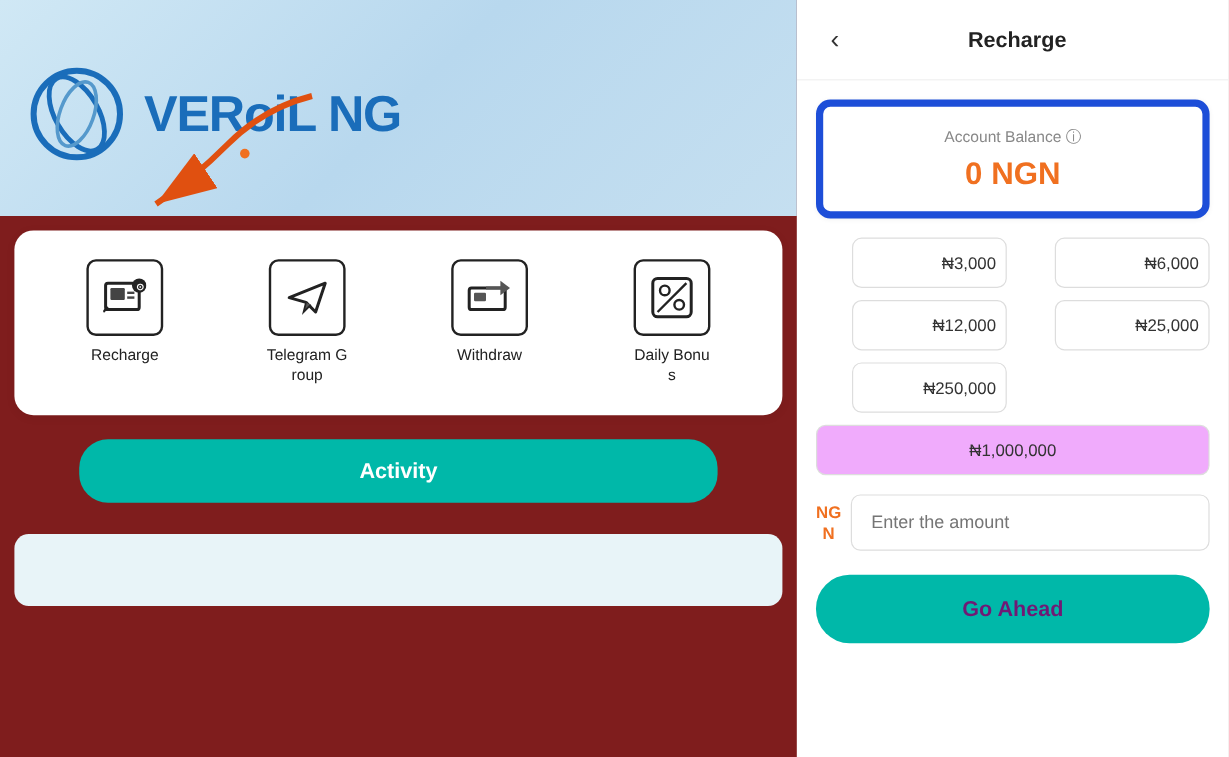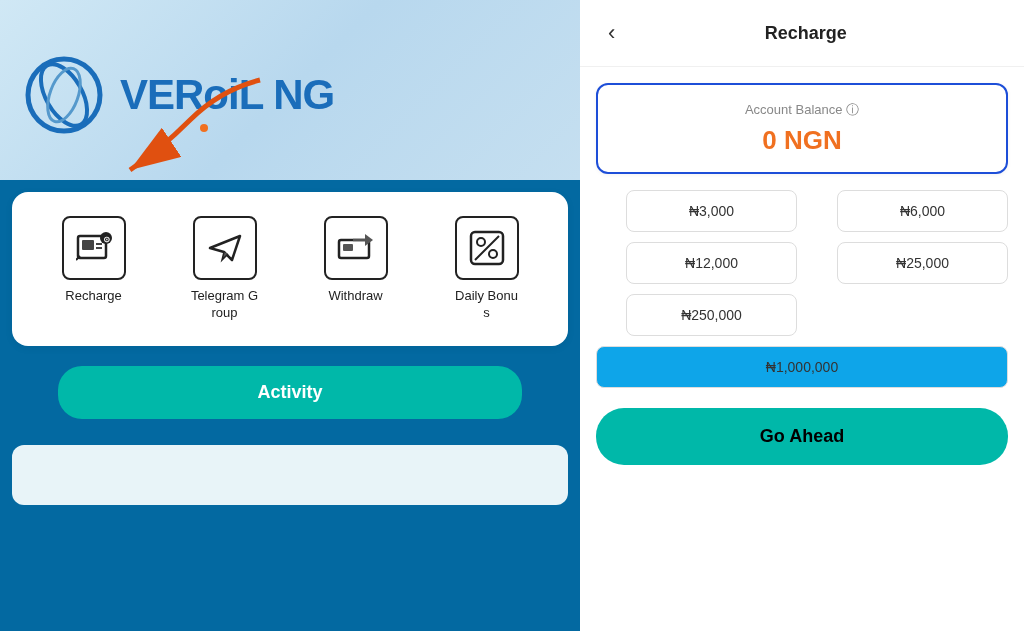--- a/index.html
+++ b/index.html
@@ -7,23 +7,23 @@
       width: 1024px;
       height: 631px;
       display: flex;
       font-family: -apple-system, BlinkMacSystemFont, 'Segoe UI', sans-serif;
       background: #fff;
       overflow: hidden;
     }
 
     
     .left-panel {
-      width: 580px;
+      width: 664px;
       height: 631px;
-      background: #0369a1;
+      background: #7f1d1d;
       display: flex;
       flex-direction: column;
       padding: 0;
       position: relative;
     }
 
     .logo-section {
       background: linear-gradient(135deg, #d0e8f5 0%, #b8d8ee 50%, #c5dff0 100%);
       padding: 30px 24px 20px;
       display: flex;
@@ -139,21 +139,21 @@
       color: #222;
       flex: 1;
       text-align: center;
       margin-right: 32px;
     }
 
     .balance-card {
       background: #fff;
       margin: 16px 16px 8px;
       border-radius: 12px;
-      border: 2px solid #1d4ed8;
+      border: 6px solid #1d4ed8;
       padding: 16px;
       text-align: center;
       box-shadow: 0 1px 4px rgba(0,0,0,0.05);
     }
 
     .balance-label {
       font-size: 13px;
       color: #888;
       margin-bottom: 6px;
     }
@@ -172,33 +172,33 @@
     }
 
     .amount-btn {
       border: 1px solid #ddd;
       border-radius: 8px;
       padding: 12px 8px;
       font-size: 14px;
       color: #333;
       background: #fff;
       cursor: pointer;
-      text-align: center;
+      text-align: right;
       font-weight: 500;
       margin-left: 30px;
     }
 
     .amount-btn-full {
       grid-column: 1 / 3;
       border: 1px solid #ddd;
       border-radius: 8px;
       padding: 12px 8px;
       font-size: 14px;
       color: #333;
-      background: #0ea5e9;
+      background: #f0abfc;
       cursor: pointer;
       text-align: center;
       font-weight: 500;
     }
 
     .input-row {
       display: flex;
       align-items: center;
       margin: 8px 16px;
       gap: 8px;
@@ -217,21 +217,21 @@
       border: 1px solid #ddd;
       border-radius: 8px;
       padding: 14px 16px;
       font-size: 15px;
       color: #aaa;
       outline: none;
     }
 
     .go-ahead-btn {
       background: #00b8a9;
-      color: #000000;
+      color: #701a75;
       border: none;
       border-radius: 28px;
       padding: 18px;
       font-size: 18px;
       font-weight: 600;
       width: calc(100% - 32px);
       margin: 12px 16px;
       cursor: pointer;
       text-align: center;
     }
@@ -332,15 +332,19 @@
 
   <div class="amount-grid">
     <button class="amount-btn">₦3,000</button>
     <button class="amount-btn">₦6,000</button>
     <button class="amount-btn">₦12,000</button>
     <button class="amount-btn">₦25,000</button>
     <button class="amount-btn">₦250,000</button>
     <button class="amount-btn-full">₦1,000,000</button>
   </div>
 
+  <div class="input-row">
+    <div class="currency-label">NG<br>N</div>
+    <input class="amount-input" type="text" placeholder="Enter the amount" style="">
+  </div>
 
   <button class="go-ahead-btn">Go Ahead</button>
 </div>
 
 </body></html>

